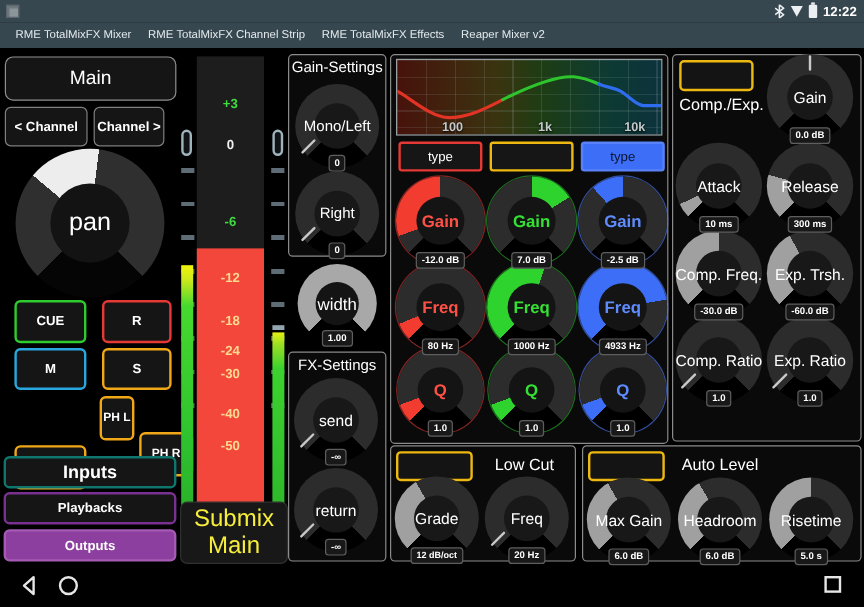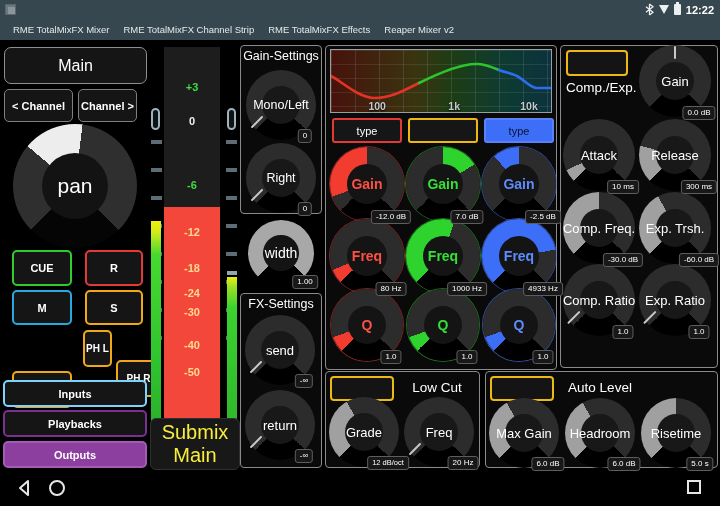--- a/index.html
+++ b/index.html
@@ -26,22 +26,22 @@
   .panel{position:absolute;border:1px solid #8b8b8b;border-radius:4px;background:#0a0a0a;box-sizing:border-box;}
   .ptitle{position:absolute;font-size:12.5px;color:#fff;white-space:nowrap;}
   .btn{position:absolute;display:flex;align-items:center;justify-content:center;box-sizing:border-box;
        background:#151515;color:#fff;border-radius:5px;cursor:pointer;}
   .ybtn{position:absolute;border:2px solid #edb810;border-radius:4px;background:#141414;box-sizing:border-box;cursor:pointer;}
   .knob{position:absolute;border-radius:50%;background:var(--arc);cursor:pointer;}
   .knob::after{content:"";position:absolute;inset:23%;border-radius:50%;background:var(--hub,#181818);}
   .kl{position:absolute;inset:0;display:flex;align-items:center;justify-content:center;
       font-size:13px;color:#fff;z-index:2;white-space:nowrap;}
   .kv{position:absolute;left:50%;bottom:-3px;transform:translateX(-50%);background:#181818;
-      border:1px solid #5e5e5e;border-radius:3px;color:#fff;font-size:8px;font-weight:normal;
-      padding:2px 4px;white-space:nowrap;z-index:3;line-height:1.05;margin-left:24px;}
+      border:1px solid #5e5e5e;border-radius:3px;color:#fff;font-size:8px;font-weight:bold;
+      padding:2px 4px;white-space:nowrap;z-index:3;line-height:1.05;}
   .ndl{position:absolute;width:2px;border-radius:1px;background:#c9c9c9;z-index:1;}
   .ndl-min{height:23%;left:14%;bottom:14%;transform:rotate(45deg);}
   .ndl-top{height:19%;left:calc(50% - 1px);top:1%;}
   .eqlbl{font-size:14px;font-weight:bold;}
   .c1{color:#ff5045;} .c2{color:#35e035;} .c3{color:#5e8cff;}
   .b1{box-shadow:0 0 0 1px rgba(229,57,53,.55);}
   .b2{box-shadow:0 0 0 1px rgba(46,211,46,.5);}
   .b3{box-shadow:0 0 0 1px rgba(79,124,250,.6);}
   
   .tickcol{position:absolute;width:11px;background:repeating-linear-gradient(to bottom,#5d6c75 0 4px,transparent 4px 28px);}
@@ -103,21 +103,21 @@
   </div>
 
   <div class="btn" style="left:12px;top:250px;width:60px;height:36px;border:2px solid #2ecc2e;font-size:11px;font-weight:bold;">CUE</div>
   <div class="btn" style="left:85px;top:250px;width:58px;height:36px;border:2px solid #e53935;font-size:11px;font-weight:bold;">R</div>
   <div class="btn" style="left:12px;top:290px;width:60px;height:35px;border:2px solid #29a8e0;font-size:11px;font-weight:bold;">M</div>
   <div class="btn" style="left:85px;top:290px;width:58px;height:35px;border:2px solid #f0a818;font-size:11px;font-weight:bold;">S</div>
   <div class="btn" style="left:12px;top:330px;width:60px;height:37px;border:2px solid #f0a818;font-size:12px;font-weight:bold;margin-top:41px;">+48V</div>
   <div class="btn" style="left:83px;top:330px;width:29px;height:37px;border:2px solid #f0a818;font-size:10px;font-weight:bold;">PH L</div>
   <div class="btn" style="left:116px;top:330px;width:45px;height:37px;border:2px solid #f0a818;font-size:10px;font-weight:bold;margin-top:30px;">PH R</div>
 
-  <div class="btn" style="left:3px;top:380px;width:144px;height:27px;border:2px solid #7dd3fc;font-size:11px;font-weight:bold;">Inputs</div>
+  <div class="btn" style="left:3px;top:380px;width:144px;height:27px;border:2px solid #0f766e;font-size:15px;font-weight:bold;">Inputs</div>
   <div class="btn" style="left:3px;top:410px;width:144px;height:27px;border:2px solid #7a3090;font-size:11px;font-weight:bold;">Playbacks</div>
   <div class="btn" style="left:3px;top:441px;width:144px;height:27px;border:2px solid #a55bb5;background:#8c3f9f;font-size:11px;font-weight:bold;">Outputs</div>
 
   <div class="tickcol" style="left:151px;top:140px;height:224px;"></div>
   <div class="tickcol" style="left:226px;top:140px;height:224px;"></div>
 
   <div id="fadertrack">
     <div id="faderfill"></div>
     <span class="slabel sg" style="top:34px;">+3</span>
     <span class="slabel sw" style="top:68px;">0</span>

